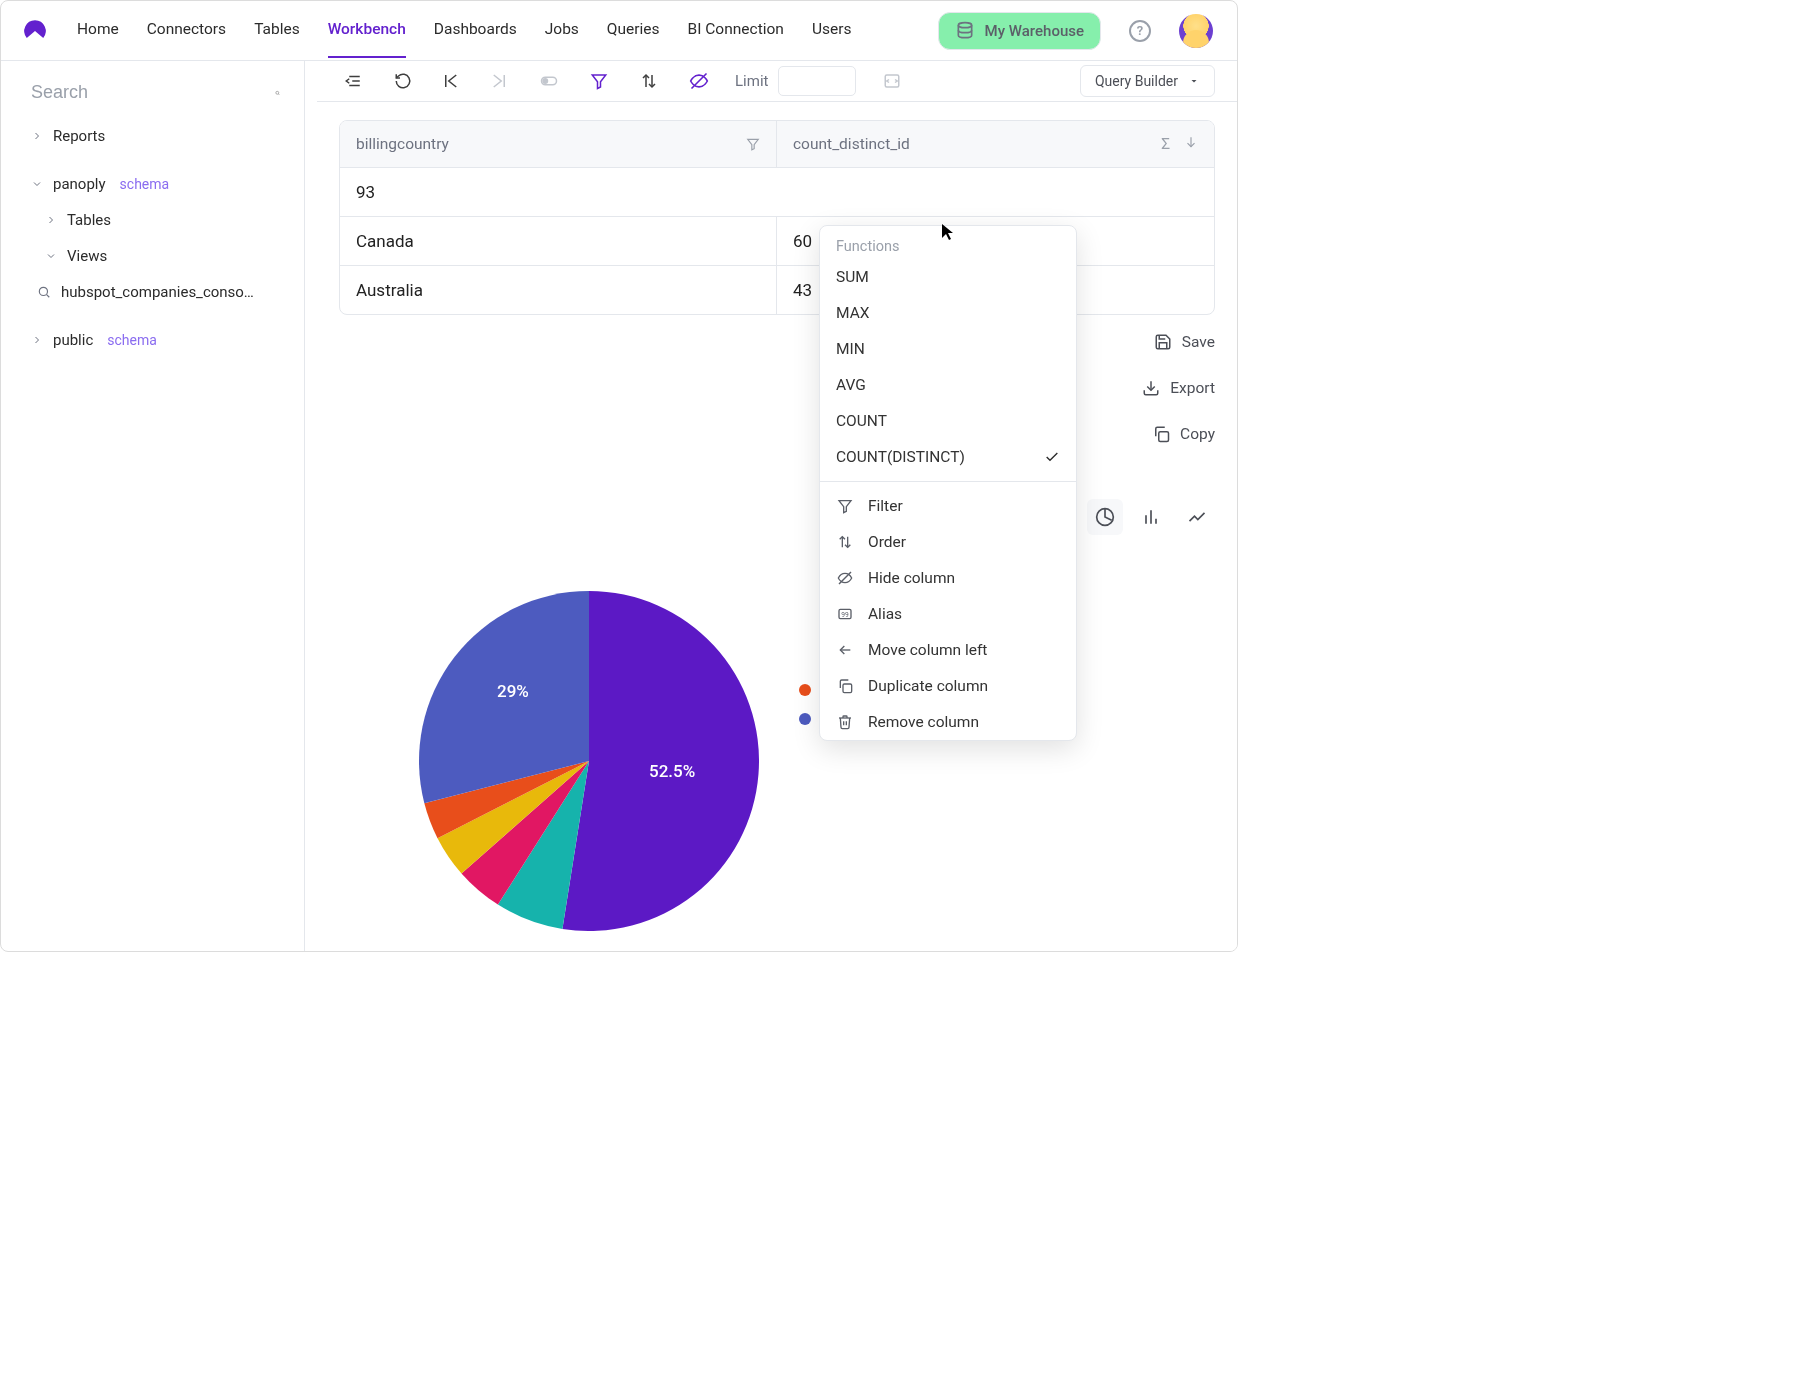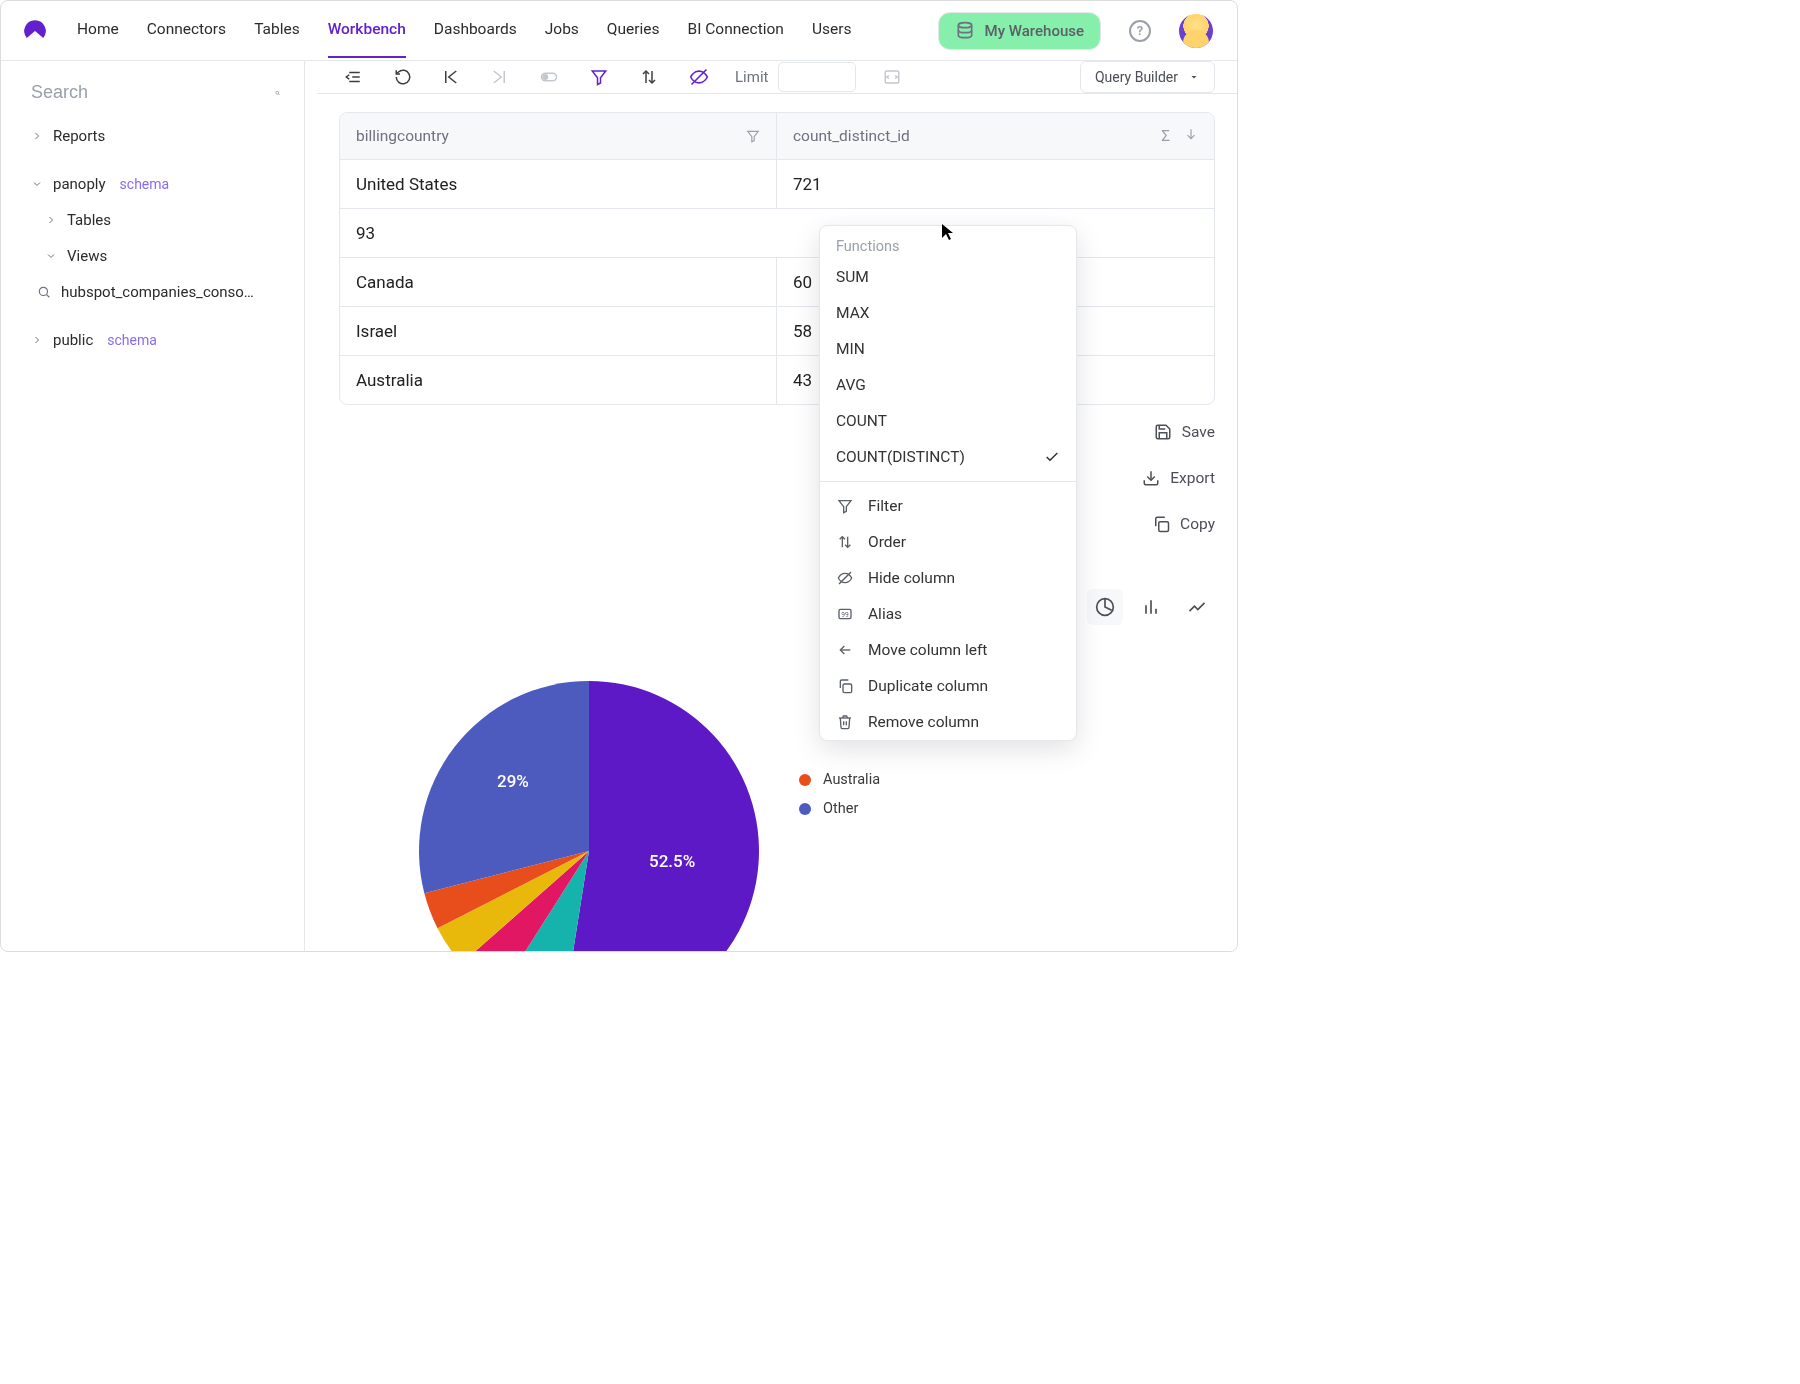--- a/index.html
+++ b/index.html
@@ -287,33 +287,25 @@
                   <svg width="14" height="14" viewBox="0 0 24 24" fill="none" stroke="currentColor" stroke-width="2">
                     <line x1="12" y1="4" x2="12" y2="20"></line>
                     <polyline points="6 14 12 20 18 14"></polyline>
                   </svg>
                 </span>
             </span>
           </div>
         </div>
         <div id="table-body">
             <div class="rtr">
-              <div class="cell col-country">United States</div>
-              <div class="cell col-count">721</div>
-            </div>
-            <div class="rtr">
               <div class="cell col-count">93</div>
             </div>
             <div class="rtr">
               <div class="cell col-country">Canada</div>
               <div class="cell col-count">60</div>
-            </div>
-            <div class="rtr">
-              <div class="cell col-country">Israel</div>
-              <div class="cell col-count">58</div>
             </div>
             <div class="rtr">
               <div class="cell col-country">Australia</div>
               <div class="cell col-count">43</div>
             </div>
           </div>
       </div>
     </div>
 
     <div class="actions">

